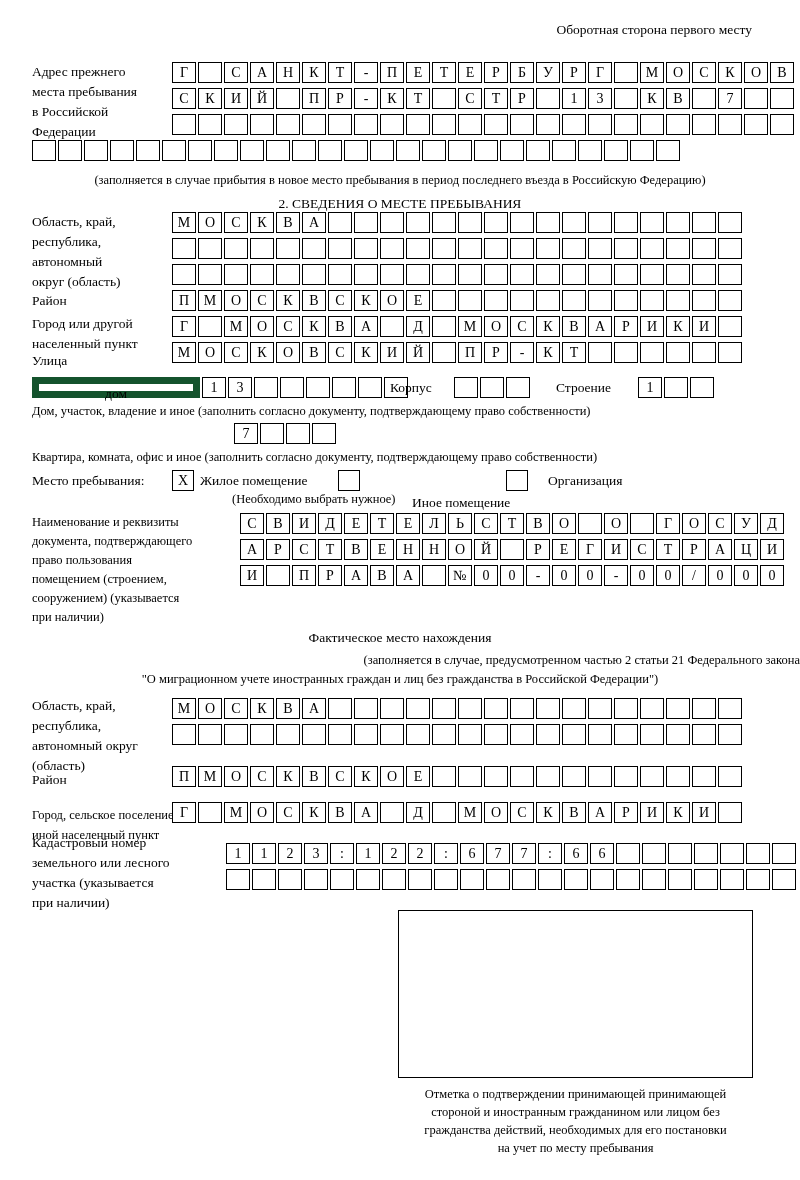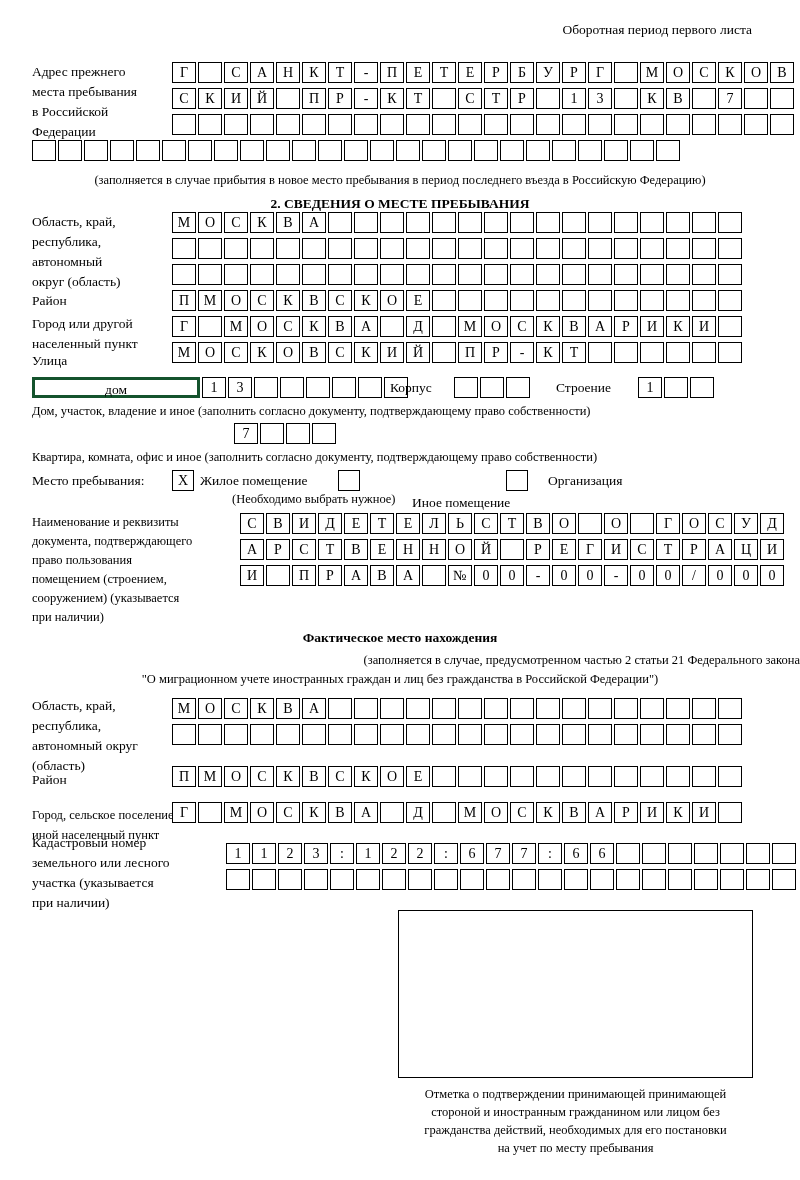--- a/index.html
+++ b/index.html
@@ -47,21 +47,21 @@
     box-sizing: border-box;
     text-align: center;
     font-size: 14px;
     line-height: 19px;
     font-family: "Liberation Serif", serif;
     background: #fff;
   }
   .cell.blank { }
   .wide-label-box {
     position: absolute;
-    border: 3px solid #14532d;
+    border: 7px solid #14532d;
     box-sizing: border-box;
     height: 21px;
     text-align: center;
     font-size: 13.5px;
     line-height: 19px;
   }
   .inline-lbl {
     position: absolute;
     font-size: 13.5px;
     line-height: 21px;
@@ -85,30 +85,30 @@
   .footnote {
     position: absolute;
     text-align: center;
     font-size: 12.5px;
     line-height: 17px;
   }
   .sec-title {
     position: absolute;
     width: 100%;
     text-align: center;
-    font-weight: bold;
+    font-weight: normal;
     font-size: 13.5px;
   }
 </style>
 </head>
 <body>
 
 <div class="page">
 
-  <div class="hdr-right">Оборотная период первого листа</div>
+  <div class="hdr-right">Оборотная сторона первого месту</div>
 
   <div class="lbl" style="left:32px; top:62px;">Адрес прежнего
 места пребывания
 в Российской
 Федерации</div>
 
   <div class="boxrow" id="prev-row-0" style="left:172px; top:62px;">
       <div class="cell">Г</div>
       <div class="cell blank"></div>
       <div class="cell">С</div>

